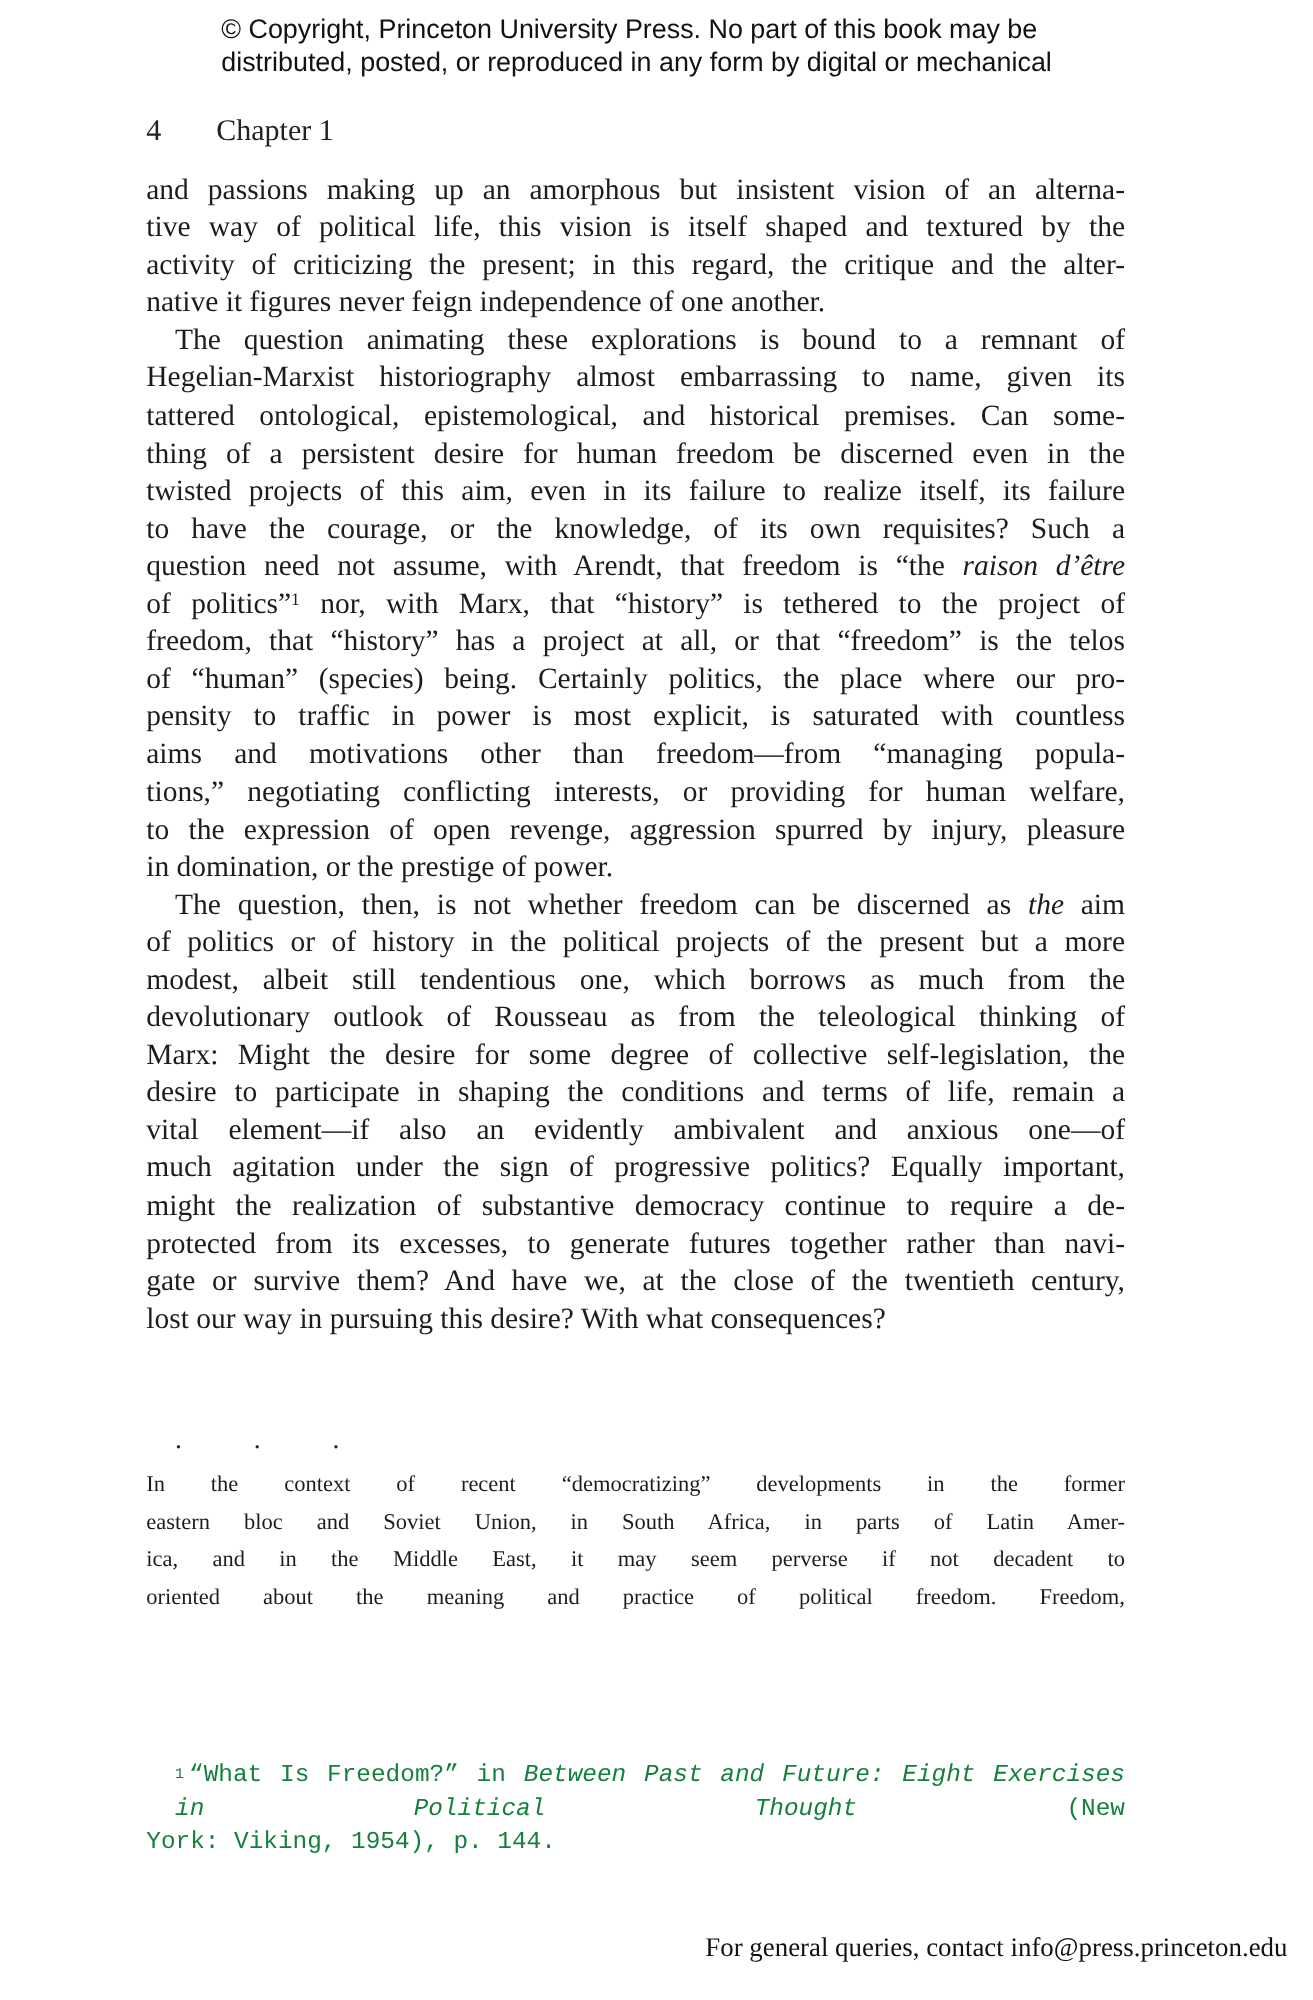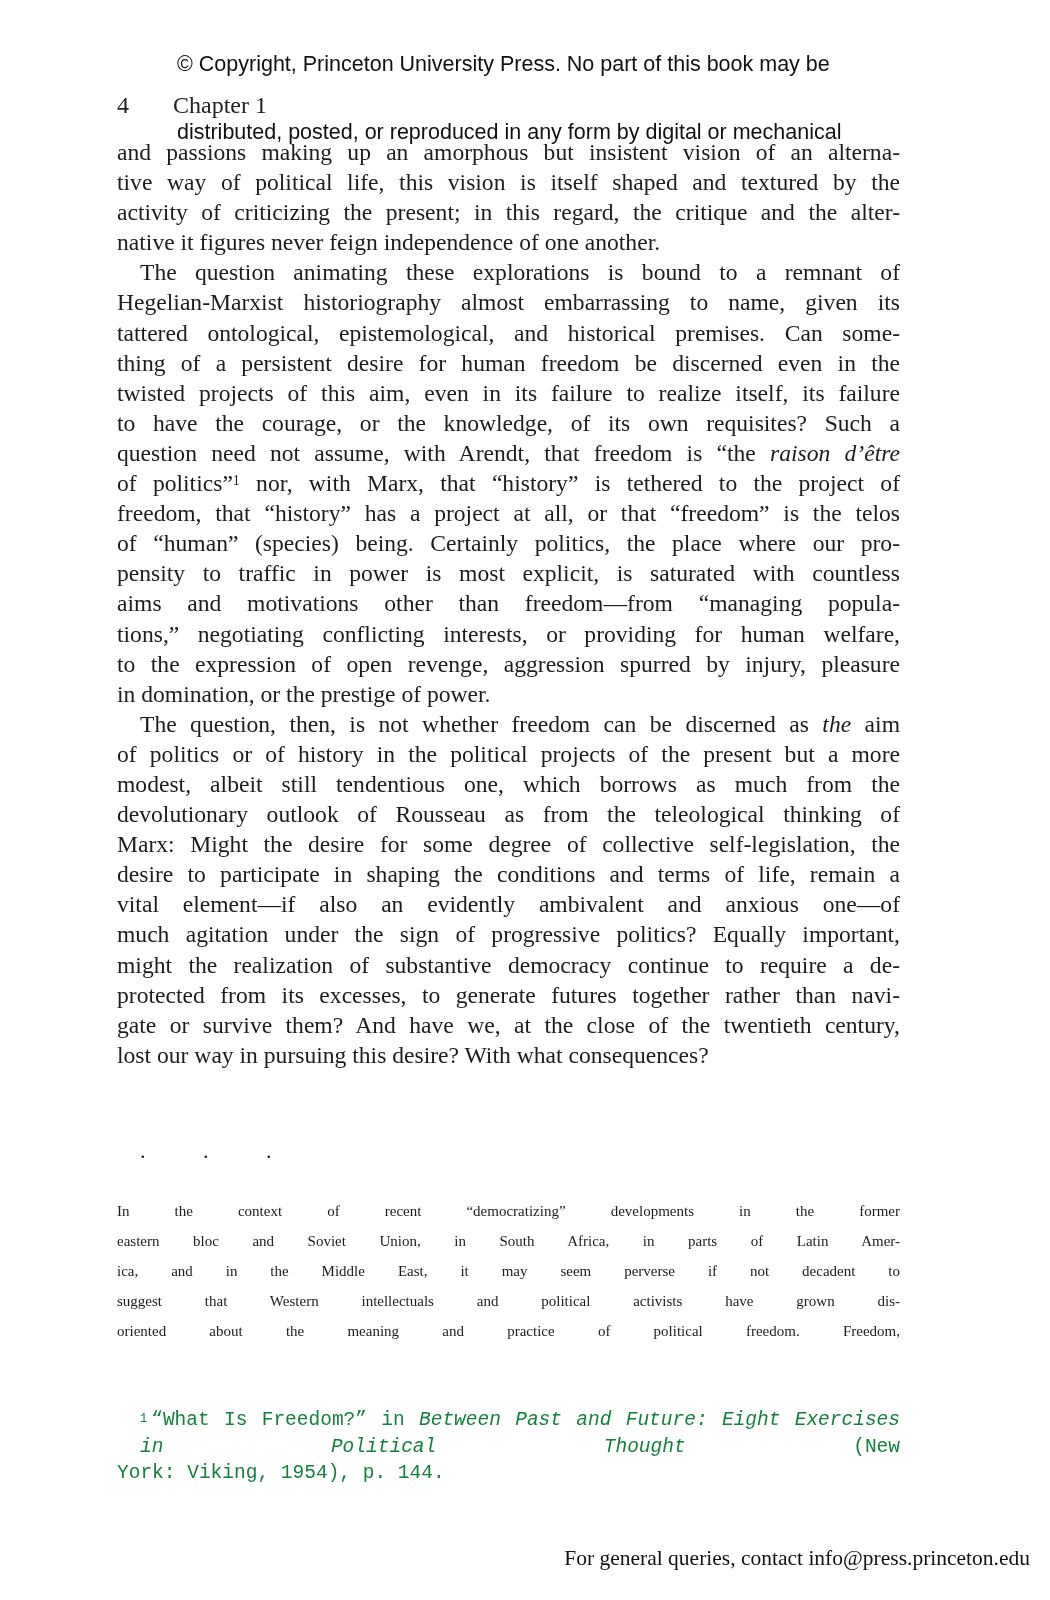--- a/index.html
+++ b/index.html
@@ -17,21 +17,21 @@
     .copyright {
       position: absolute;
       left: 177px;
       top: 10px;
       width: 720px;
       font-family: "Liberation Sans", sans-serif;
       font-size: 21.5px;
       line-height: 26.5px;
       color: #111;
     }
-    .copyright div { white-space: nowrap; margin-top: 41px; }
+    .copyright div { white-space: nowrap; }
     .running-head {
       position: absolute;
       left: 117px;
       top: 91px;
       font-family: "Liberation Serif", serif;
       font-size: 24px;
       line-height: 28px;
       color: #222;
     }
     .running-head .pnum { display: inline-block; width: 56px; }
@@ -63,24 +63,24 @@
       left: 140px;
       top: 1138px;
       font-family: "Liberation Serif", serif;
       font-size: 22px;
       letter-spacing: 26px;
       color: #222;
     }
     .section-two {
       position: absolute;
       left: 117px;
-      top: 1196px;
+      top: 1172px;
       width: 783px;
       font-family: "Liberation Serif", serif;
-      font-size: 15px;
+      font-size: 18px;
       line-height: 30.1px;
       color: #1c1c1c;
     }
     .footnote {
       position: absolute;
       left: 117px;
       top: 1407px;
       width: 783px;
       font-family: Liberation Mono, monospace;
       font-size: 19.5px;
@@ -223,23 +223,20 @@
       <span class="line">
         <span class="line-inner">In the context of recent “democratizing” developments in the former</span>
       </span>
       <span class="line">
         <span class="line-inner">eastern bloc and Soviet Union, in South Africa, in parts of Latin Amer-</span>
       </span>
       <span class="line">
         <span class="line-inner">ica, and in the Middle East, it may seem perverse if not decadent to</span>
       </span>
       <span class="line">
-        <span class="line-inner">suggest that Western intellectuals and political activists have grown dis-</span>
-      </span>
-      <span class="line">
         <span class="line-inner">oriented about the meaning and practice of political freedom. Freedom,</span>
       </span>
     </div>
   </div>
 
 <div class="footnote">
   <span class="fn-line1"><sup>1</sup><span>“What Is Freedom?” in </span><i>Between Past and Future: Eight Exercises in Political Thought</i><span> (New</span></span>
   <span class="fn-line2">York: Viking, 1954), p. 144.</span>
 </div>
 

